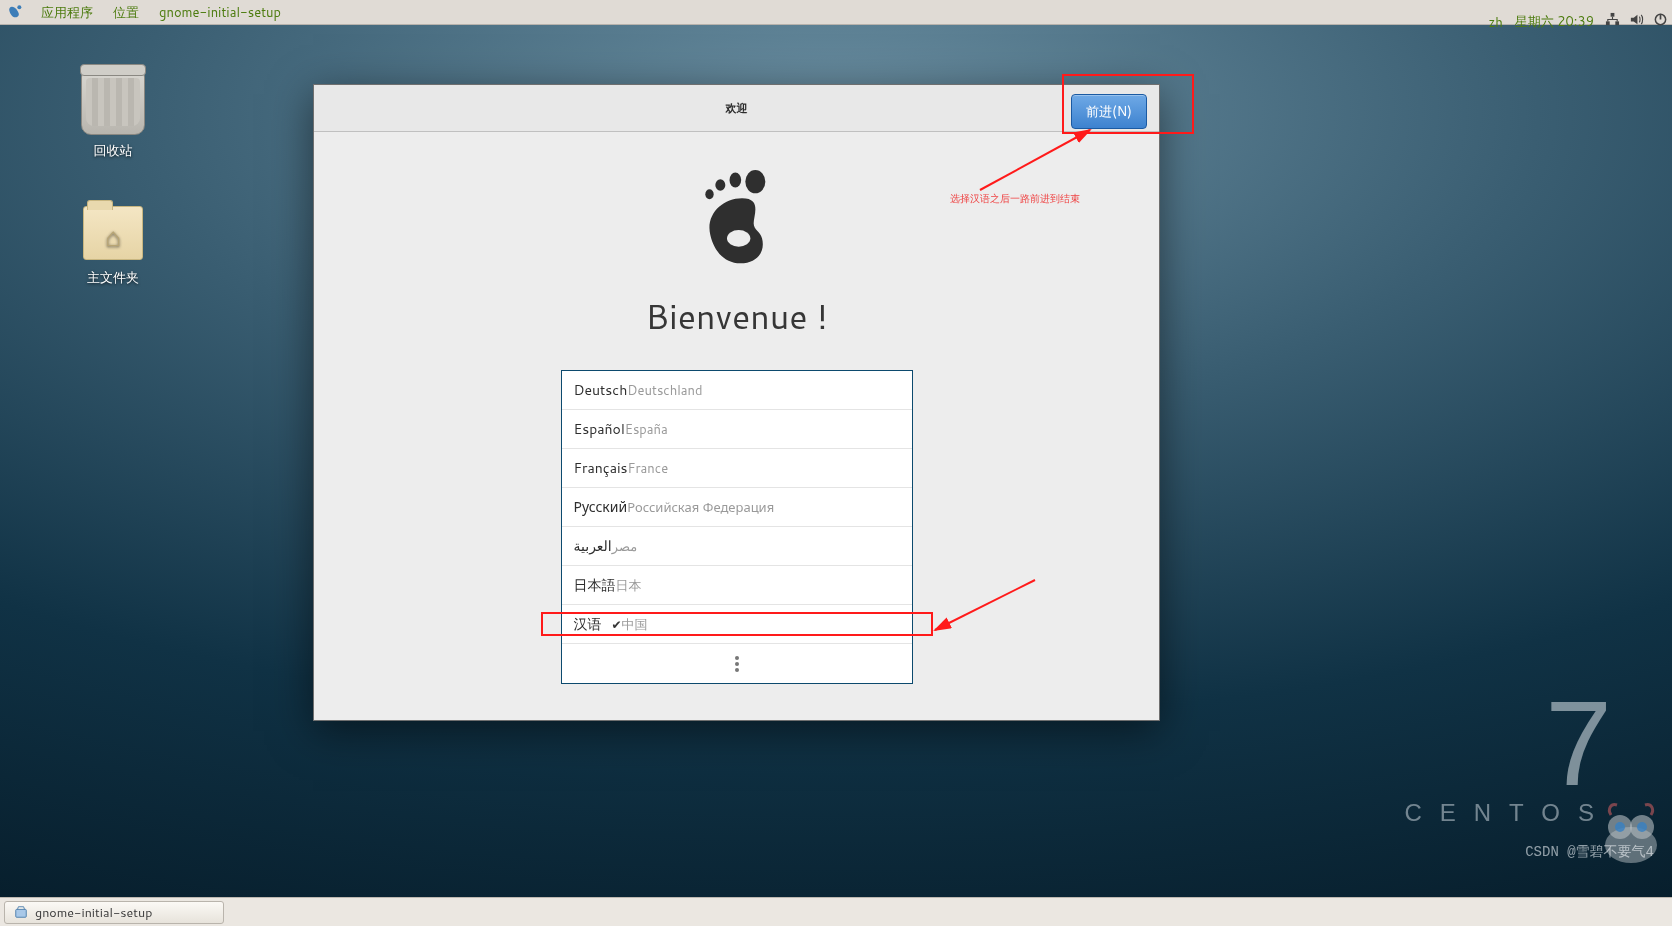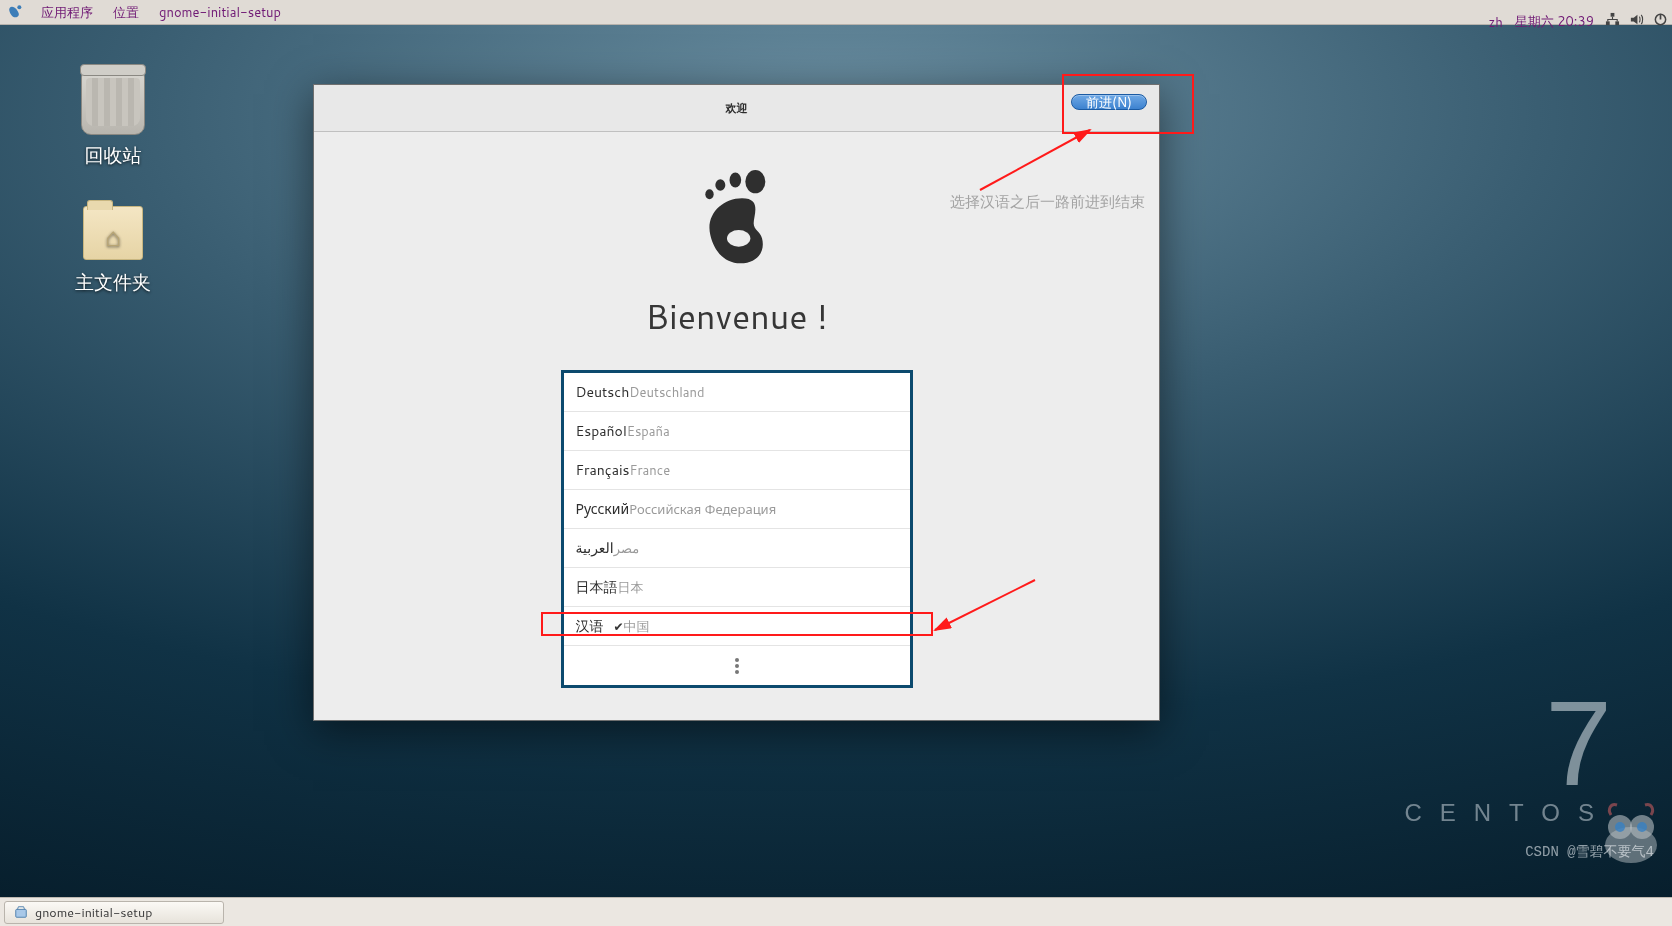--- a/index.html
+++ b/index.html
@@ -1,69 +1,69 @@
 <!DOCTYPE html>
 <html><head>
 <meta charset="utf-8">
 <style>
   * { box-sizing: border-box; margin: 0; padding: 0; }
   html, body { width: 1672px; height: 926px; overflow: hidden; font-family: "Cantarell", "Noto Sans", "Helvetica Neue", Arial, sans-serif; }
   body { background: #000; position: relative; }
 
   
-  .topbar { position: absolute; left: 0; right: 0; top: 0; height: 25px; background: #e0dbd5; border-bottom: 1px solid #b7b2ac; display: flex; align-items: center; font-size: 13px; color: #701a75; z-index: 50; }
+  .topbar { position: absolute; left: 0; right: 0; top: 0; height: 25px; background: #e0dbd5; border-bottom: 1px solid #b7b2ac; display: flex; align-items: center; font-size: 13px; color: #4d7c0f; z-index: 50; }
   .topbar .logo { width: 20px; height: 20px; margin: 0 5px 0 6px; display:flex; align-items:center; justify-content:center; }
   .topbar .item { padding: 0 10px; height: 100%; display: flex; align-items: center; cursor: pointer; }
   .topbar .spacer { flex: 1; }
   .topbar .tray { display: flex; align-items: center; height: 100%; margin-top: 19px; }
   .topbar .tray span.ic { width: 24px; text-align: center; font-size: 14px; cursor: pointer; }
 
   
   .desktop { position: absolute; left: 0; right: 0; top: 25px; bottom: 29px;
     background: radial-gradient(ellipse 120% 100% at 50% 10%, #6a8ea1 0%, #3a5e72 35%, #103245 70%, #071e2c 100%);
   }
   .watermark { position: absolute; right: 60px; bottom: 70px; text-align: right; color: #c8d2d9; opacity: .55; font-family: "Segoe UI Light", "Helvetica Neue", Arial, sans-serif; }
   .watermark .seven { font-size: 120px; font-weight: 100; line-height: .7; color:#dce5ea; }
   .watermark .name { font-size: 24px; letter-spacing: 18px; font-weight: 300; margin-top: 14px; }
 
   
-  .dicon { position: absolute; width: 100px; text-align: center; color: #fff; text-shadow: 0 1px 3px rgba(0,0,0,.8); cursor: pointer; font-size: 19px; }
+  .dicon { position: absolute; width: 100px; text-align: center; color: #fff; text-shadow: 0 1px 3px rgba(0,0,0,.8); cursor: pointer; font-size: 13px; }
   .dicon .glyph { width: 64px; height: 64px; margin: 0 auto 6px; }
   .trash .glyph { background: linear-gradient(180deg,#d8d6d0 0%, #b8b5ae 100%); border-radius: 6px 6px 10px 10px; border:1px solid #8a8882; position:relative; }
   .trash .glyph::before { content:""; position:absolute; left:4px; right:4px; top:6px; bottom:8px; background:repeating-linear-gradient(90deg,#c8c5be 0 6px,#bab7b0 6px 12px); border-radius:4px 4px 8px 8px; }
   .trash .glyph::after { content:""; position:absolute; left:-2px; right:-2px; top:-8px; height:10px; background:#d0cec8; border:1px solid #8a8882; border-radius:4px; }
   .folder .glyph { position:relative; }
   .folder .glyph::before { content:""; position:absolute; inset:8px 2px 2px 2px; background:linear-gradient(180deg,#f4e6c4,#e6d4a5); border:1px solid #c8b680; border-radius:3px; }
   .folder .glyph::after { content:"⌂"; position:absolute; left:0; right:0; top:20px; text-align:center; font-size:26px; color:#b8a574; }
   .folder .tab { position:absolute; left:6px; top:2px; width:26px; height:10px; background:#e9d9ae; border:1px solid #c8b680; border-bottom:none; border-radius:3px 3px 0 0; }
 
   
   .dialog { position: absolute; left: 313px; top: 59px; width: 847px; height: 637px; background: #ededed; border: 1px solid #6f6f6f; box-shadow: 0 10px 40px rgba(0,0,0,.5); }
   .dialog-hdr { position: relative; height: 47px; border-bottom: 1px solid #c0c0c0; display:flex; align-items:center; justify-content:center; background:#e8e8e8; }
   .dialog-hdr .title { font-size: 11px; color:#2c2c2c; font-weight:600; }
-  .next-btn { position: absolute; right: 12px; top: 9px; height: 16px; padding: 0 14px; border-radius: 10px; border: 1px solid #1a5aa3; background: linear-gradient(180deg,#6fa9e6,#3d82cf); color: #fff; font-size: 13px; display:flex; align-items:center; cursor:pointer; box-shadow: inset 0 1px 0 rgba(255,255,255,.3); }
+  .next-btn { position: absolute; right: 12px; top: 9px; height: 35px; padding: 0 14px; border-radius: 4px; border: 1px solid #1a5aa3; background: linear-gradient(180deg,#6fa9e6,#3d82cf); color: #fff; font-size: 13px; display:flex; align-items:center; cursor:pointer; box-shadow: inset 0 1px 0 rgba(255,255,255,.3); }
 
   .dialog-body { position:absolute; left:0; right:0; top:47px; bottom:0; overflow:hidden; text-align:center; }
 
   .gnome-foot { width: 84px; height: 100px; margin: 38px auto 22px; }
 
   .welcome { font-size: 34px; color:#363636; font-weight:400; margin-bottom:30px; font-family:"Cantarell", sans-serif; }
 
-  .lang-list { width: 352px; margin: 0 auto; border:3px solid #0c4a6e; background:#fff; text-align:left; }
+  .lang-list { width: 352px; margin: 0 auto; border:1px solid #0c4a6e; background:#fff; text-align:left; }
   .lang-row { height: 39px; border-bottom:1px solid #e4e4e4; display:flex; align-items:center; padding:0 12px; font-size:14px; color:#2e2e2e; cursor:pointer; position:relative; }
   .lang-row:last-child { border-bottom:none; }
   .lang-row .ln { flex:0 0 auto; }
   .lang-row .chk { font-size:12px; margin-left:10px; color:#333; }
   .lang-row .country { flex:1; text-align:left; color:#9a9a9a; font-size:13px; }
   .more-row { height:39px; display:flex; align-items:center; justify-content:center; cursor:pointer; color:#555; }
   .more-row .dots span{ display:block; width:4px; height:4px; background:#777; border-radius:50%; margin:2px auto; }
 
   
   .anno-box { position:absolute; border:2px solid #ff1a1a; pointer-events:none; z-index:60; }
-  .anno-text { position:absolute; color:#a3a3a3; font-size:15px; z-index:60; pointer-events:none; }
+  .anno-text { position:absolute; color:#ef4444; font-size:10px; z-index:60; pointer-events:none; }
   svg.anno-arrow { position:absolute; z-index:59; pointer-events:none; }
 
   
   .taskbar { position:absolute; left:0; right:0; bottom:0; height:29px; background:#ebe7e1; border-top:1px solid #bdb8b1; display:flex; align-items:center; z-index:50; }
   .task-btn { height:23px; margin:0 0 0 4px; padding:0 12px 0 8px; min-width:220px; background:linear-gradient(180deg,#fbf9f5,#e7e3db); border:1px solid #b9b4ac; border-radius:3px; display:flex; align-items:center; font-size:12.5px; color:#3a3a3a; cursor:pointer; }
   .task-btn .ic { width:16px; height:16px; margin-right:6px; display:inline-flex; align-items:center; justify-content:center; }
 
   
   .csdn { position:absolute; right:18px; bottom:36px; color:#d9e0e5; opacity:.65; font-size:14px; z-index:55; pointer-events:none;font-family:Liberation Mono, monospace; }
   .mascot { position:absolute; right:6px; bottom:30px; width:70px; height:70px; z-index:56; opacity:.7; pointer-events:none; }

